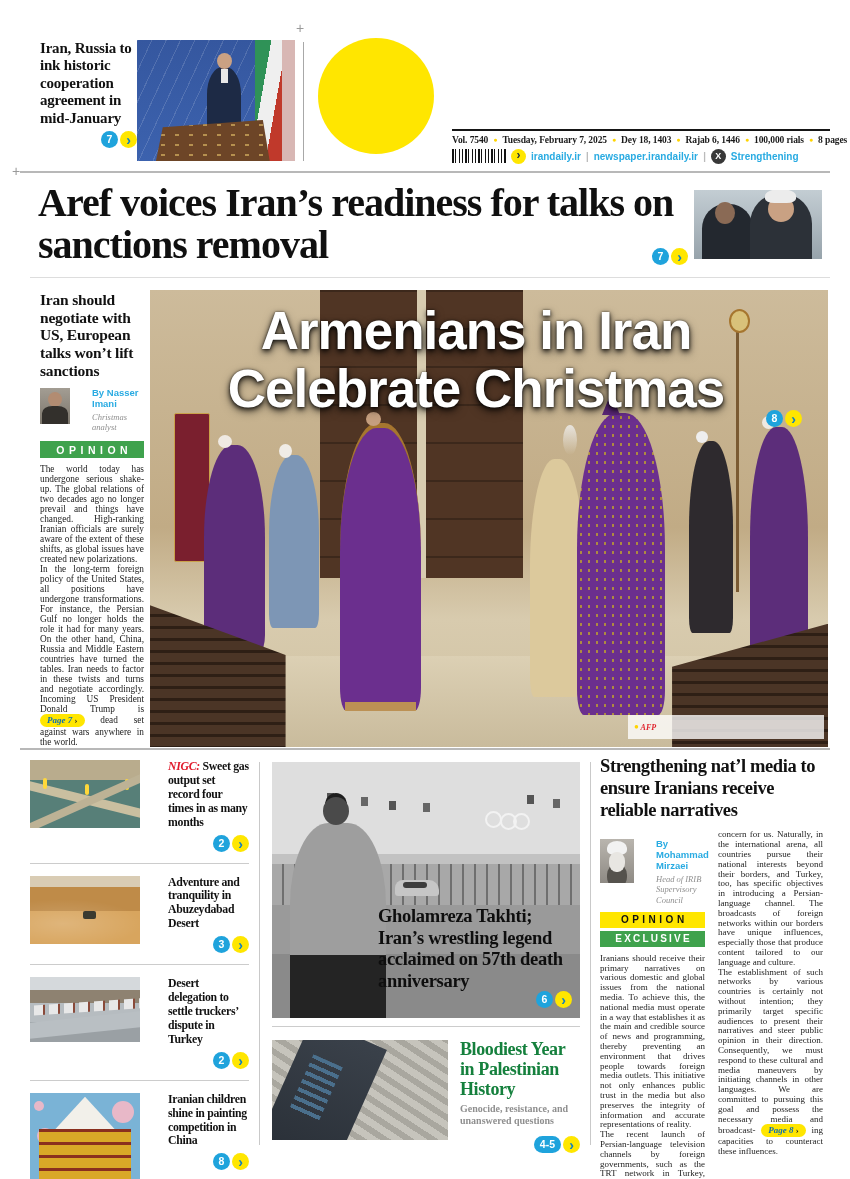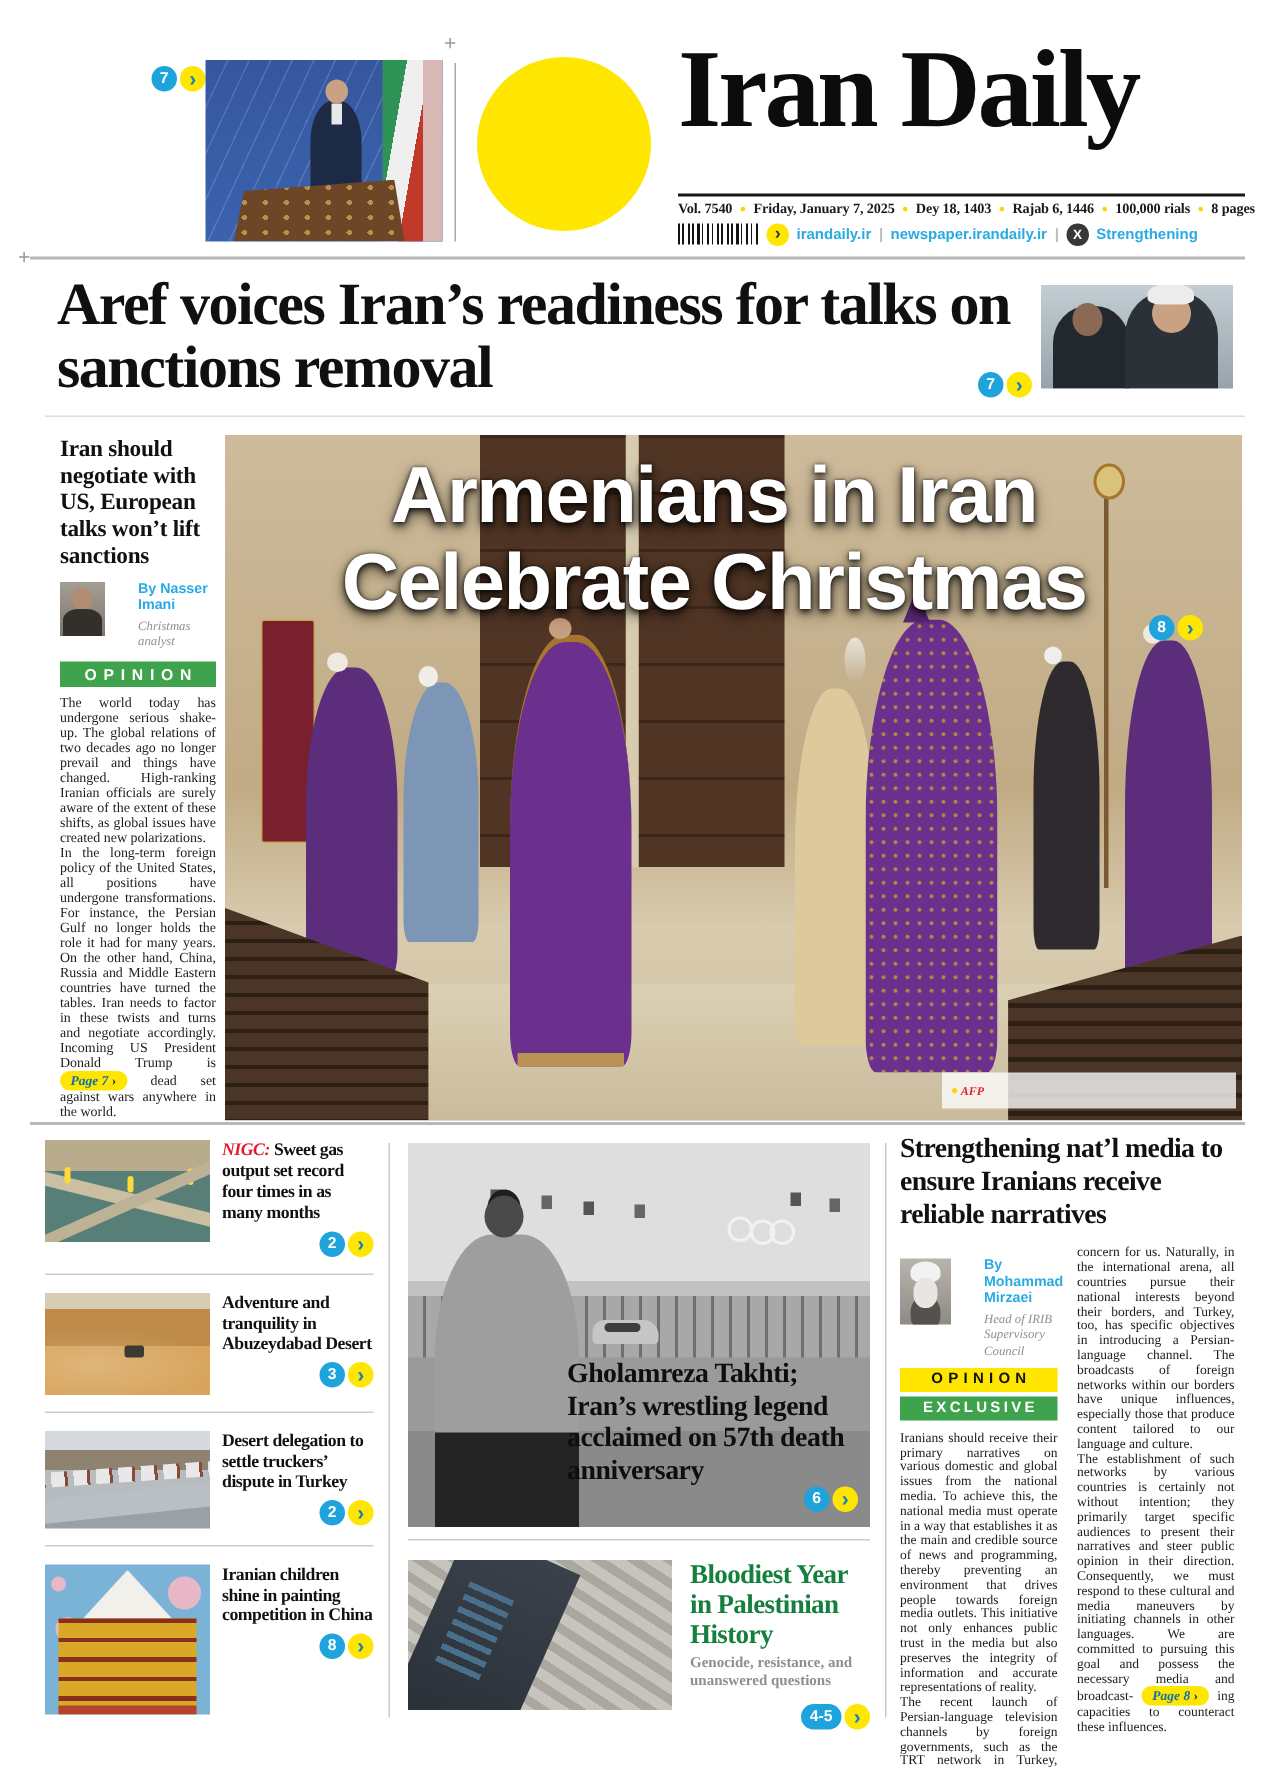--- a/index.html
+++ b/index.html
@@ -116,21 +116,21 @@
   .feat-badges{position:absolute;right:26px;top:120px;}
   .feat-cap{position:absolute;right:4px;bottom:8px;width:184px;background:rgba(255,255,255,.78);
         padding:5px 6px;font:italic 7.8px/1.32 "Liberation Serif",serif;color:#222;}
   .credit{margin-top:2px;font-style:italic;font-weight:bold;color:#e0252f;font-size:8px;}
   .credit .dotsep::before{font-size:8px;}
   
   .r-mid{left:20px;top:748px;width:810px;height:2px;}
   .vl{left:259px;top:762px;height:383px;}
   .vr{left:590px;top:762px;height:383px;}
   .briefs{position:absolute;left:30px;top:760px;width:219px;}
-  .brief{display:flex;gap:8px;align-items:flex-start;}
+  .brief{display:flex;gap:28px;align-items:flex-start;}
   .brief + .brief{border-top:1px solid #ccc;margin-top:11px;padding-top:12px;}
   .thumb{flex:none;width:110px;position:relative;overflow:hidden;}
   .btext{flex:1;min-width:0;}
   .btext h3{margin:0;font-size:11.8px;line-height:1.18;letter-spacing:-0.3px;color:#111;}
   .kicker{color:#e01b2c;font-style:italic;}
   .btext .badges{margin-top:5px;}
   .t-gas{height:68px;background:linear-gradient(180deg,#b9ac8d 0 30%,#577f78 30% 100%);}
   .t-gas::before{content:"";position:absolute;left:-20%;top:52%;width:140%;height:9px;background:#cabfa0;transform:rotate(14deg);}
   .t-gas::after{content:"";position:absolute;left:-20%;top:58%;width:140%;height:8px;background:#bdb295;transform:rotate(-24deg);}
   .flames{position:absolute;top:26%;left:12%;width:4px;height:11px;background:#ffd83a;border-radius:2px;
@@ -198,39 +198,39 @@
 </style>
 </head>
 <body>
 
 <div class="page">
 
   <span class="plus" style="left:296px;top:20px;"></span>
   <span class="plus" style="left:12px;top:163px;"></span>
 
   <section class="top-story">
+    <h2>Iran, Russia to ink historic cooperation agreement in mid-January</h2>
     <div class="badges">
       <span class="bnum">7</span>
       <span class="barrow"></span>
     </div>
   </section>
   <div class="photo-spokesman">
     <div class="ps-wall"></div>
     <div class="ps-flag"></div>
     <div class="ps-man"></div>
     <div class="ps-podium"></div>
   </div>
   <div class="vrule-top"></div>
 
   <div class="sun"></div>
-  <h1 class="logo">Iran Daily</h1>
   <div class="info-row">
     <span>Vol. 7540</span>
       <i class="dotsep"></i>
-    <span>Friday,  January 7, 2025</span>
+    <span>Tuesday,  February 7, 2025</span>
       <i class="dotsep"></i>
     <span>Dey 18, 1403</span>
       <i class="dotsep"></i>
     <span>Rajab 6, 1446</span>
       <i class="dotsep"></i>
     <span>100,000 rials</span>
       <i class="dotsep"></i>
     <span>8 pages</span>
   </div>
   <div class="social-row">

